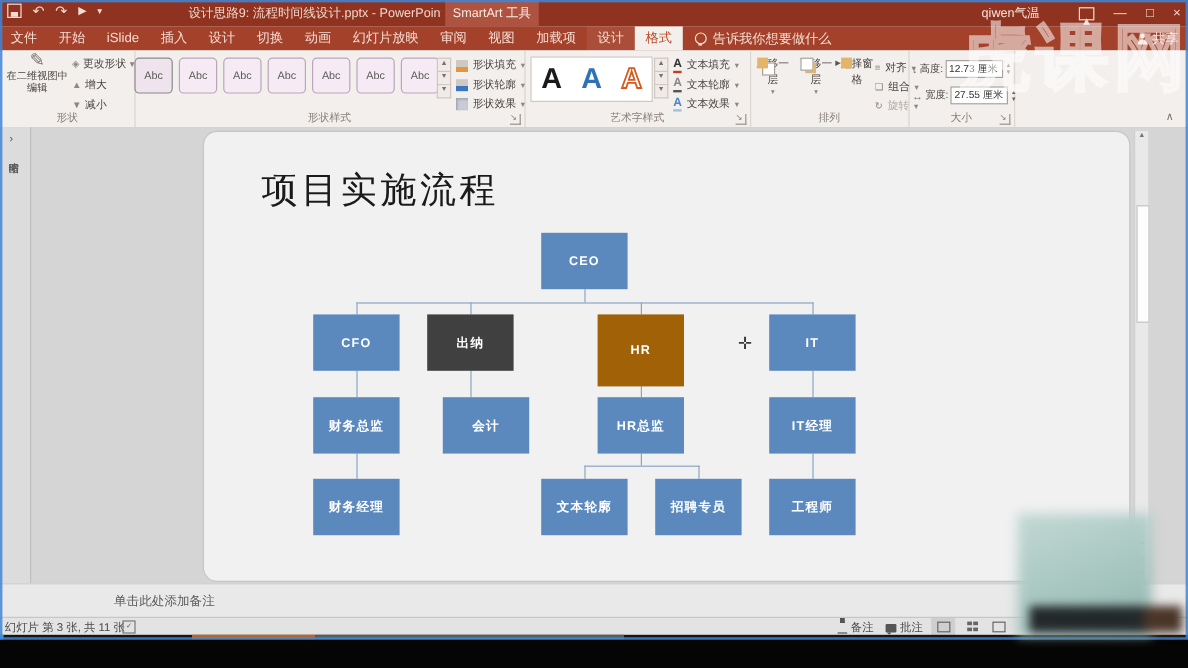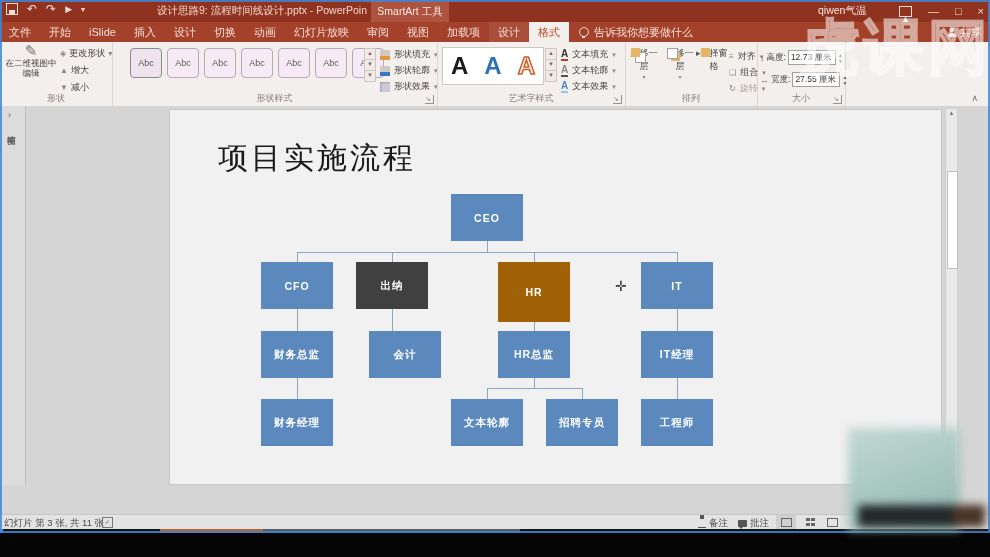--- a/index.html
+++ b/index.html
@@ -40,21 +40,21 @@
   .rgroup{position:absolute;top:0;height:64px;border-right:1px solid #ddd5d0;}
   .glabel{position:absolute;bottom:1px;left:0;width:100%;text-align:center;font-size:9px;color:#8a7f79;}
   .dlg{position:absolute;right:3px;bottom:2px;font-size:7px;color:#8a7f79;width:8px;height:8px;border-right:1px solid #9b918b;border-bottom:1px solid #9b918b;line-height:8px;}
   .g-shape{left:0;width:112px;}
   .bigbtn{position:absolute;left:4px;top:4px;width:54px;height:46px;text-align:center;font-size:8.5px;color:#4a4540;line-height:10px;}
   .bigbtn .bicon{font-size:15px;color:#7a7068;display:block;margin-bottom:2px;}
   .minicol{position:absolute;left:60px;top:5px;width:52px;display:flex;flex-direction:column;gap:4px;}
   .minibtn{display:flex;align-items:center;gap:3px;font-size:9px;color:#4a4540;white-space:nowrap;}
   .mi{font-size:8px;color:#8f867f;}
   .g-style{left:112px;width:325px;}
-  .chips{position:absolute;left:18px;top:6px;display:flex;gap:5px;}
+  .chips{position:absolute;left:0;top:6px;display:flex;gap:5px;}
   .chip{width:30px;height:28px;border:1px solid #b9a6bb;border-radius:4px;background:#f6ebf4;font-size:9px;color:#5a5a5a;display:flex;align-items:center;justify-content:center;}
   .chip.sel{border-color:#8a8a8a;background:#efe4ed;}
   .gscroll{position:absolute;width:12px;top:6px;display:flex;flex-direction:column;}
   .gs-cell{height:10px;border:1px solid #cfc7c1;border-top-width:0;background:#f0ebe8;font-size:6px;color:#7a7068;text-align:center;line-height:9px;}
   .gs-cell:first-child{border-top-width:1px;}
   .g-style .gscroll{left:252px;}
   .fx-col{position:absolute;display:flex;flex-direction:column;gap:3px;top:6px;}
   .g-style .fx-col{left:268px;}
   .fxbtn{display:flex;align-items:center;gap:4px;font-size:9px;color:#4a4540;white-space:nowrap;}
   .fxbtn .arr{font-size:7px;color:#8f867f;}
@@ -94,21 +94,21 @@
   .size-row .sic{font-size:9px;color:#7a7068;}
   .num-box{width:44px;height:13px;border:1px solid #a8a19b;background:#fff;font-size:8.5px;line-height:13px;padding-left:2px;color:#333;}
   .spin{display:flex;flex-direction:column;font-size:5px;color:#6a625c;line-height:6px;}
   .ribbon-collapse{position:absolute;right:12px;bottom:3px;font-size:9px;color:#7a7068;}
 
   
   .workarea{position:absolute;left:0;top:106px;width:990px;height:380px;background:#d5d5d5;}
   .thumb-pane{position:absolute;left:0;top:0;width:25px;height:380px;background:#dcdcdc;border-right:1px solid #bfbfbf;}
   .tp-expand{position:absolute;left:8px;top:4px;font-size:9px;color:#555;}
   .tp-label{position:absolute;left:6px;top:22px;writing-mode:vertical-rl;font-size:8.5px;color:#555;letter-spacing:1px;}
-  .slide{position:absolute;left:170px;top:4px;width:771px;height:374px;background:#f1f1f1;box-shadow:0 0 0 1px #c6c6c6;}
+  .slide{position:absolute;left:170px;top:4px;width:771px;height:374px;background:#f1f1f1;box-shadow:0 0 0 1px #c6c6c6;border-radius:11px;}
   .slide-title{position:absolute;left:48px;top:28px;font-family:"Liberation Serif","DejaVu Serif",serif;font-size:30px;color:#1a1a1a;letter-spacing:3px;}
   .org-node{position:absolute;background:#5b89be;color:#fff;font-size:10.5px;font-weight:bold;display:flex;align-items:center;justify-content:center;letter-spacing:1px;}
   .org-line{position:absolute;background:#8aa6c6;}
   .vscroll{position:absolute;left:945px;top:2px;width:13px;height:376px;background:#e9e9e9;border:1px solid #cfcfcf;box-sizing:border-box;}
   .vs-up{position:absolute;top:1px;left:0;width:100%;text-align:center;font-size:6px;color:#777;}
   .vs-thumb{position:absolute;top:62px;left:1px;width:9px;height:96px;background:#fdfdfd;border:1px solid #c0c0c0;}
   .vs-dn{position:absolute;top:342px;left:0;width:100%;text-align:center;font-size:6px;color:#777;}
   .vs-prev{position:absolute;top:354px;left:0;width:100%;text-align:center;font-size:7px;color:#666;}
   .vs-next{position:absolute;top:365px;left:0;width:100%;text-align:center;font-size:7px;color:#666;}
   .cursor{position:absolute;left:615px;top:172px;font-size:14px;color:#3a3a3a;z-index:10;}
@@ -393,20 +393,23 @@
       <div class="vs-up">▲</div>
       <div class="vs-thumb"></div>
       <div class="vs-dn">▼</div>
       <div class="vs-prev">≙</div>
       <div class="vs-next">≚</div>
     </div>
 
     <div class="cursor">✛</div>
   </div>
 
+  <div class="notesbar">
+    <span class="notes-text">单击此处添加备注</span>
+  </div>
 
   <div class="statusbar">
     <span class="sb-info">幻灯片 第 3 张, 共 11 张</span>
     <span class="sb-ic">✓</span>
     <span class="sb-btn sb-notes">
         <span class="ic-noteslines"></span>
         <span>备注</span>
       </span>
     <span class="sb-btn sb-comments">
         <span class="ic-bubble"></span>

